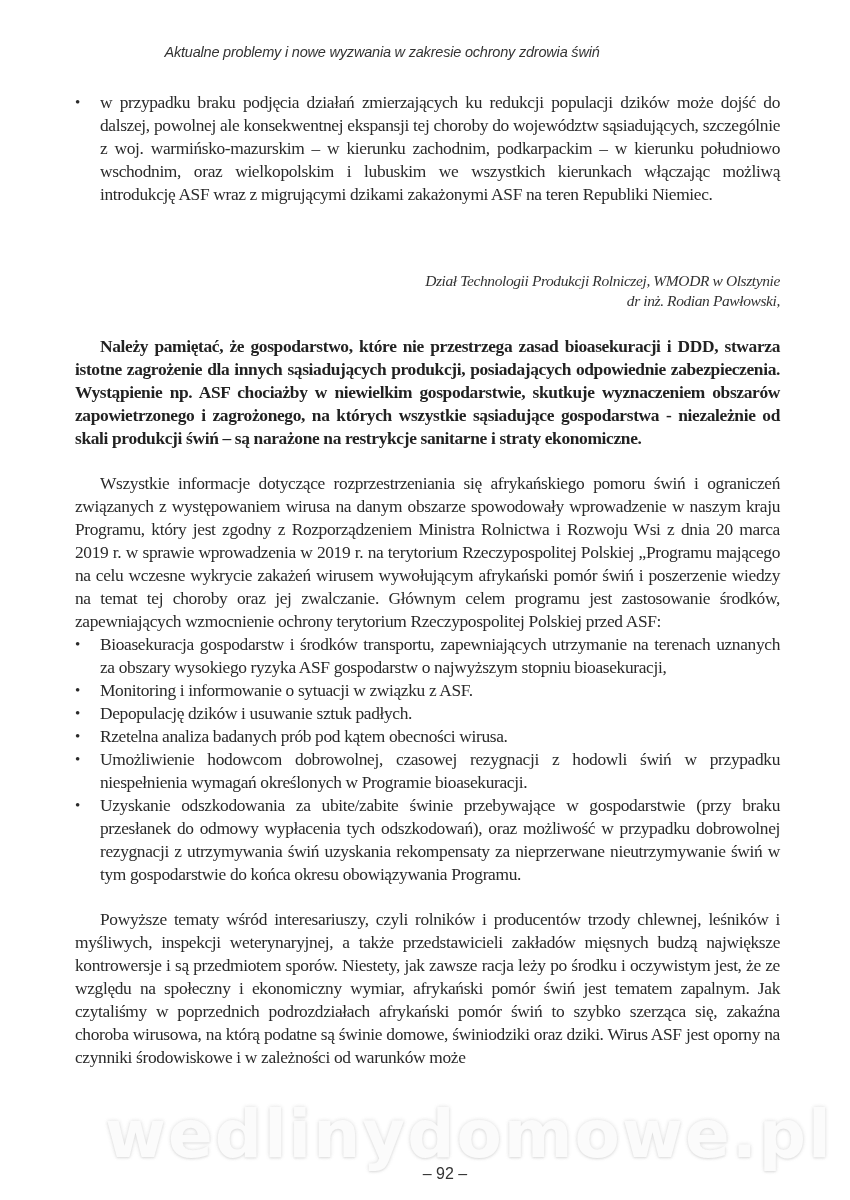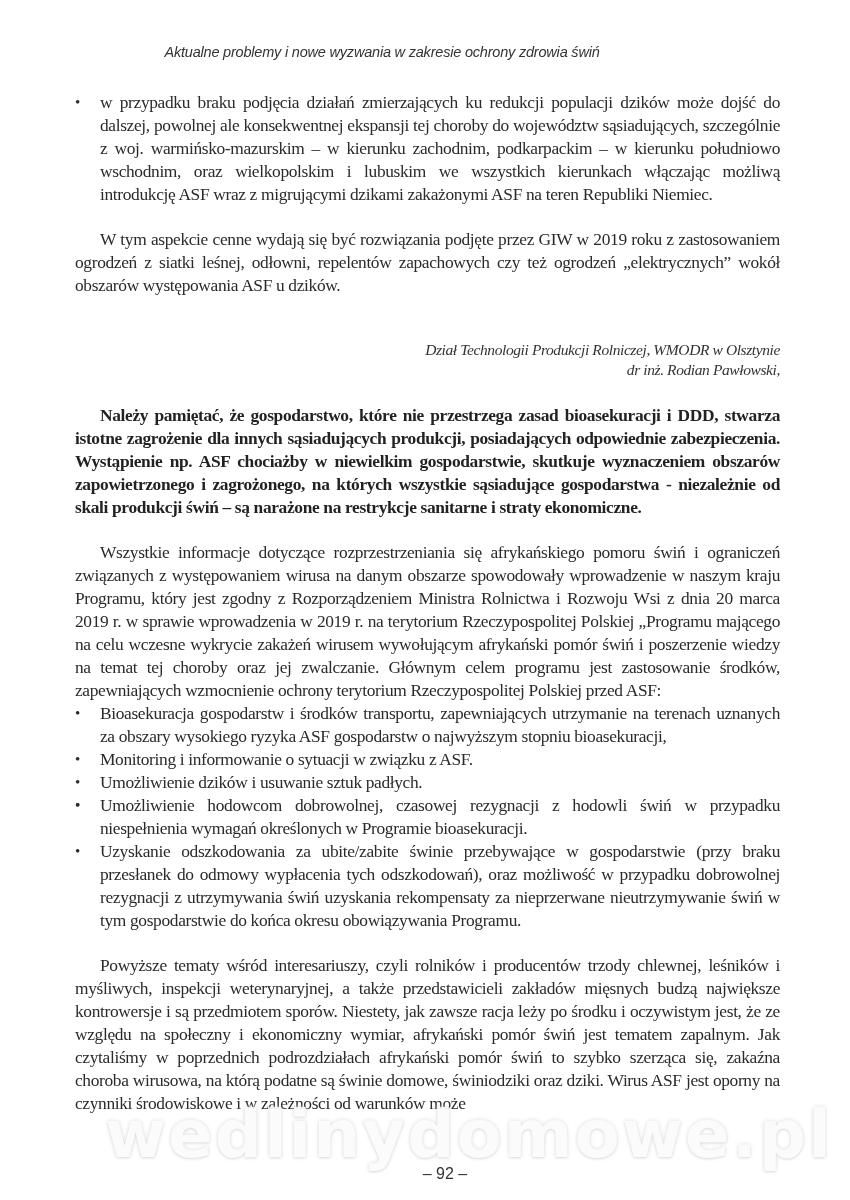--- a/index.html
+++ b/index.html
@@ -38,21 +38,20 @@
 
   <ul class="bullets">
     <li>
       <span class="bullet">•</span>
       <span>w przypadku braku podjęcia działań zmierzających ku redukcji populacji dzików może dojść do dalszej, powolnej ale konsekwentnej ekspansji tej choroby do województw sąsiadujących, szczególnie z woj. warmińsko-mazurskim – w kierunku zachodnim, podkarpackim – w kierunku południowo wschodnim, oraz wielkopolskim i lubuskim we wszystkich kierunkach włączając możliwą introdukcję ASF wraz z migrującymi dzikami zakażonymi ASF na teren Republiki Niemiec.</span>
     </li>
   </ul>
 
   <div class="gap-1"></div>
 
-  <p class="p indent">W tym aspekcie cenne wydają się być rozwiązania podjęte przez GIW w 2019 roku z zastosowaniem ogrodzeń z siatki leśnej, odłowni, repelentów zapachowych czy też ogrodzeń „elektrycznych” wokół obszarów występowania ASF u dzików.</p>
 
   <div class="gap-2"></div>
 
   <div class="author">Dział Technologii Produkcji Rolniczej, WMODR w Olsztynie</div>
   <div class="author">dr inż. Rodian Pawłowski,</div>
 
   <div style="height:24px"></div>
 
   <p class="p indent lead">Należy pamiętać, że gospodarstwo, które nie przestrzega zasad bioasekuracji i DDD, stwarza istotne zagrożenie dla innych sąsiadujących produkcji, posiadających odpowiednie zabezpieczenia. Wystąpienie np. ASF chociażby w niewielkim gospodarstwie, skutkuje wyznaczeniem obszarów zapowietrzonego i zagrożonego, na których wszystkie sąsiadujące gospodarstwa - niezależnie od skali produkcji świń – są narażone na restrykcje sanitarne i straty ekonomiczne.</p>
 
@@ -64,24 +63,25 @@
     <li>
       <span class="bullet">•</span>
       <span>Bioasekuracja gospodarstw i środków transportu, zapewniających utrzymanie na terenach uznanych za obszary wysokiego ryzyka ASF gospodarstw o najwyższym stopniu bioasekuracji,</span>
     </li>
     <li>
       <span class="bullet">•</span>
       <span>Monitoring i informowanie o sytuacji w związku z ASF.</span>
     </li>
     <li>
       <span class="bullet">•</span>
-      <span>Umożliwienie dzików i usuwanie sztuk padłych.</span>
+      <span>Depopulację dzików i usuwanie sztuk padłych.</span>
     </li>
     <li>
       <span class="bullet">•</span>
+      <span>Rzetelna analiza badanych prób pod kątem obecności wirusa.</span>
     </li>
     <li>
       <span class="bullet">•</span>
       <span>Umożliwienie hodowcom dobrowolnej, czasowej rezygnacji z hodowli świń w przypadku niespełnienia wymagań określonych w Programie bioasekuracji.</span>
     </li>
     <li>
       <span class="bullet">•</span>
       <span>Uzyskanie odszkodowania za ubite/zabite świnie przebywające w gospodarstwie (przy braku przesłanek do odmowy wypłacenia tych odszkodowań), oraz możliwość w przypadku dobrowolnej rezygnacji z utrzymywania świń uzyskania rekompensaty za nieprzerwane nieutrzymywanie świń w tym gospodarstwie do końca okresu obowiązywania Programu.</span>
     </li>
   </ul>

